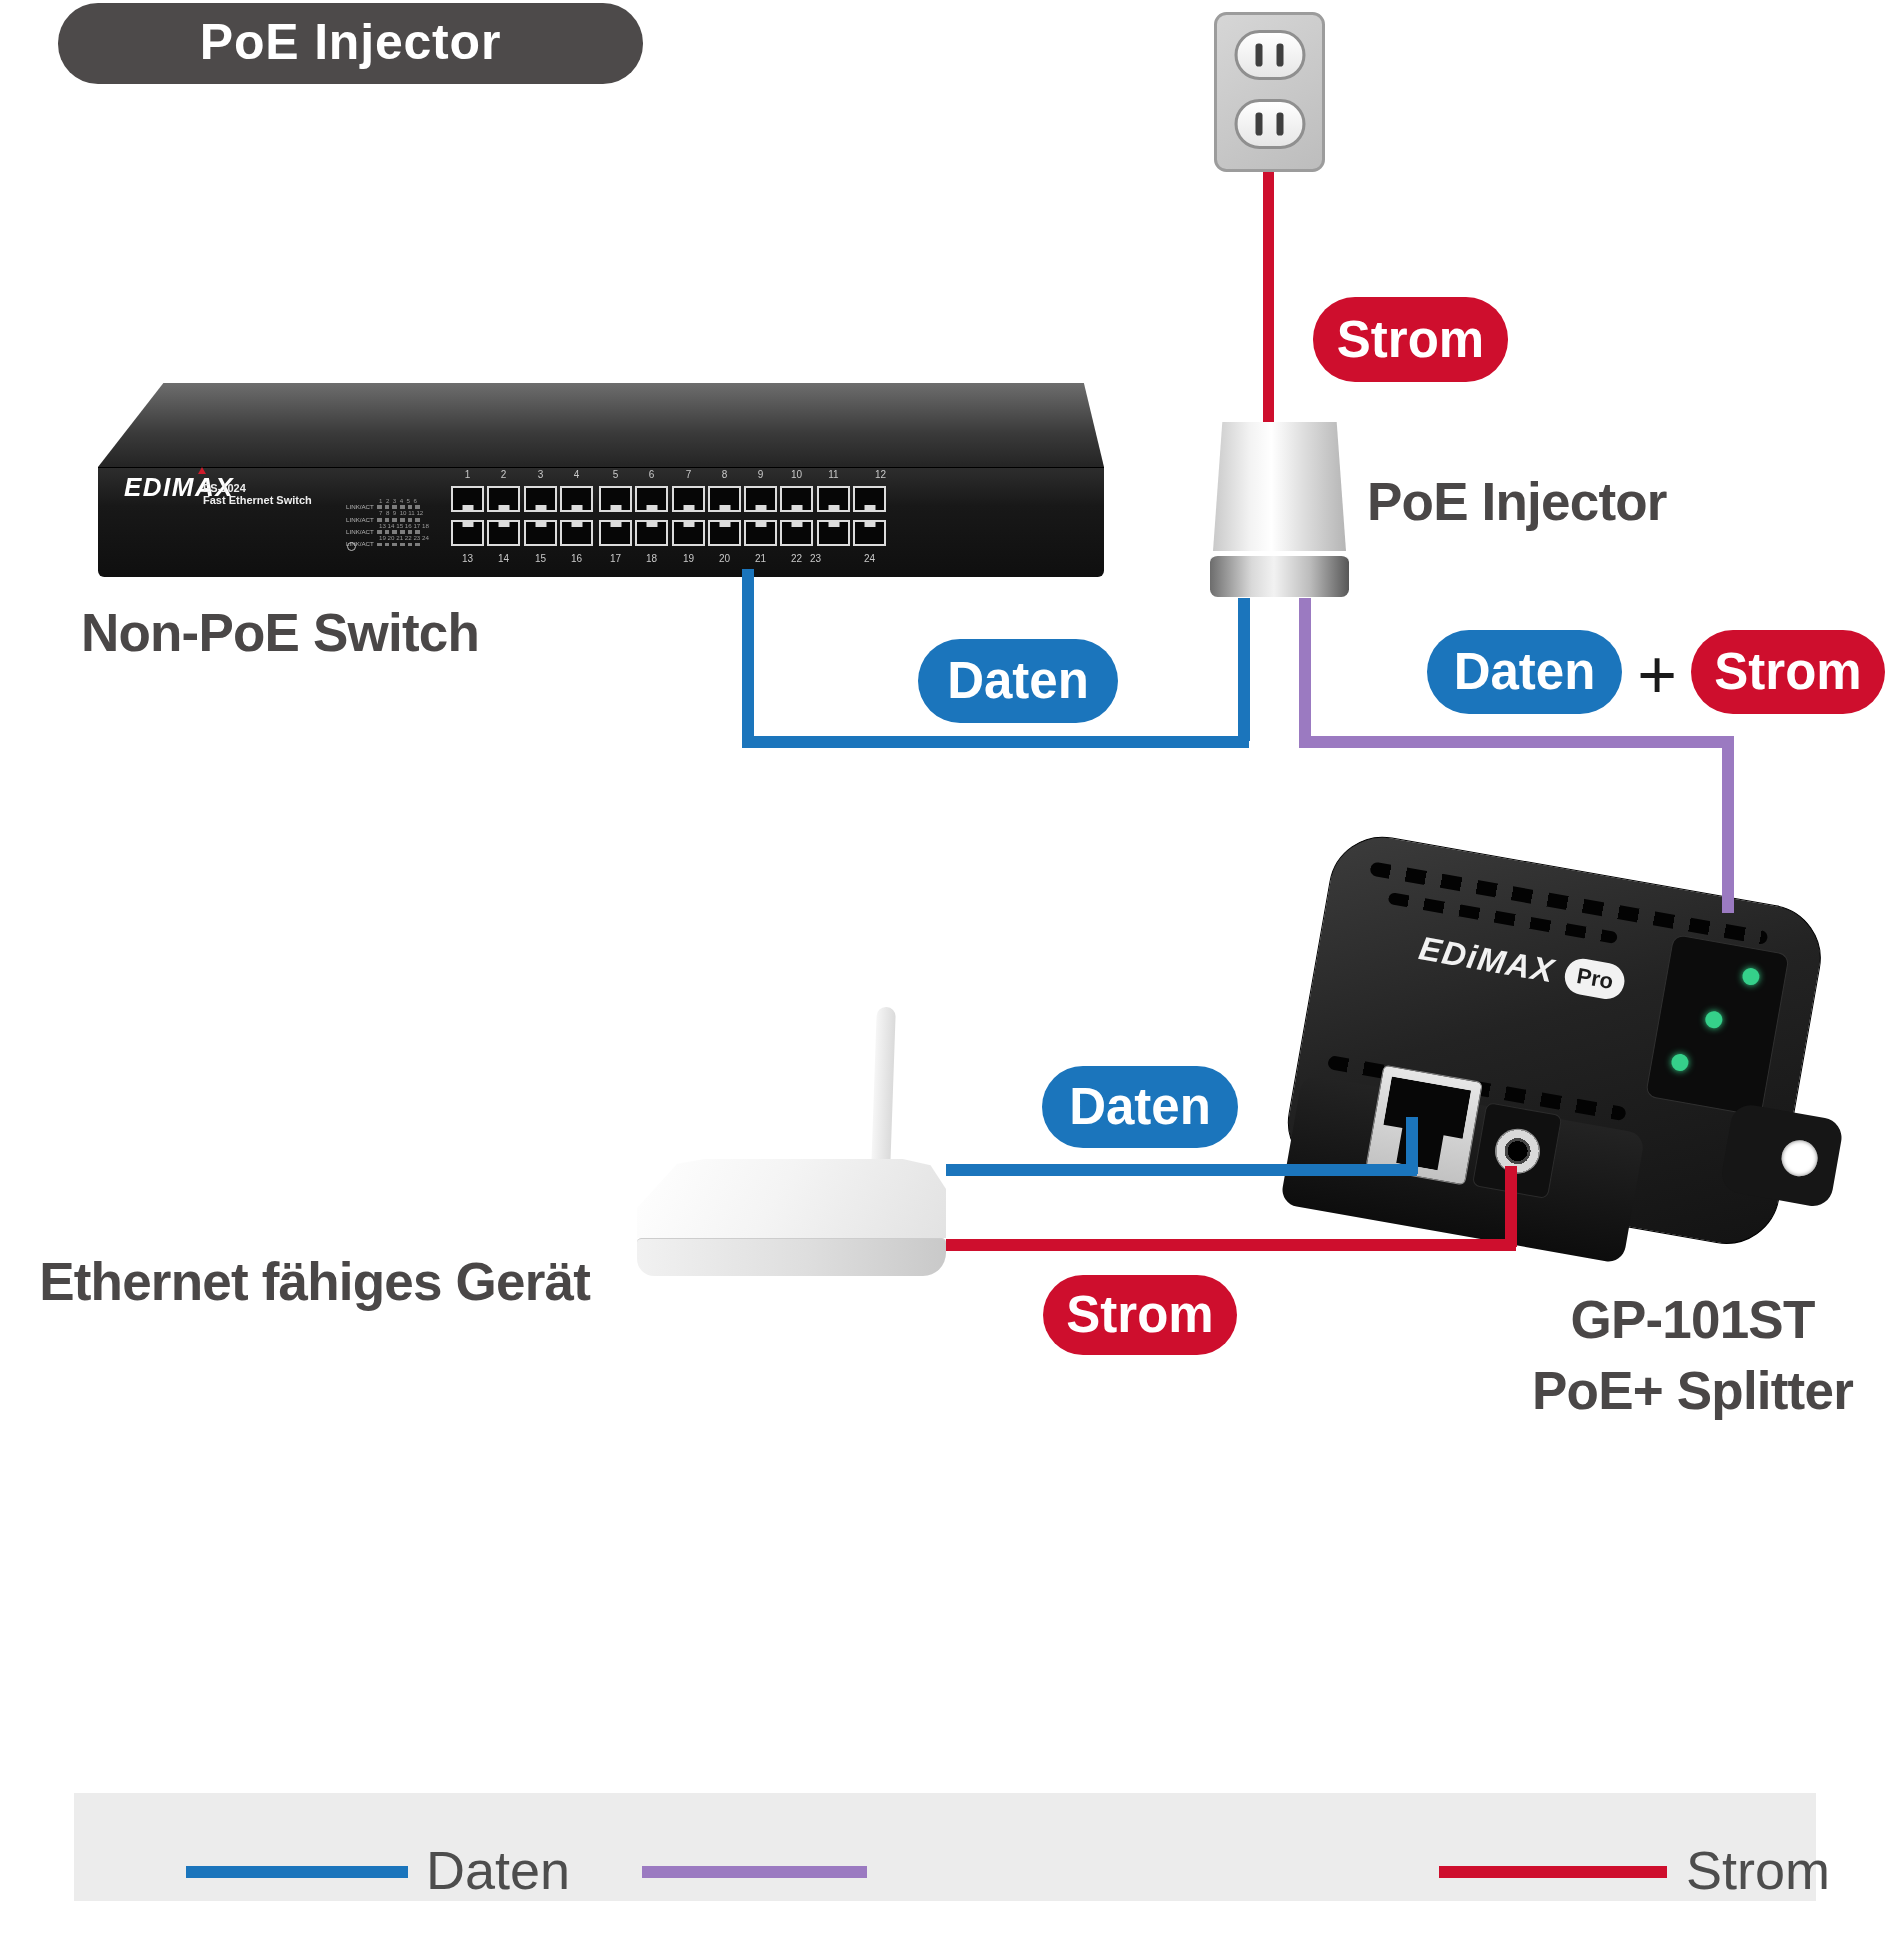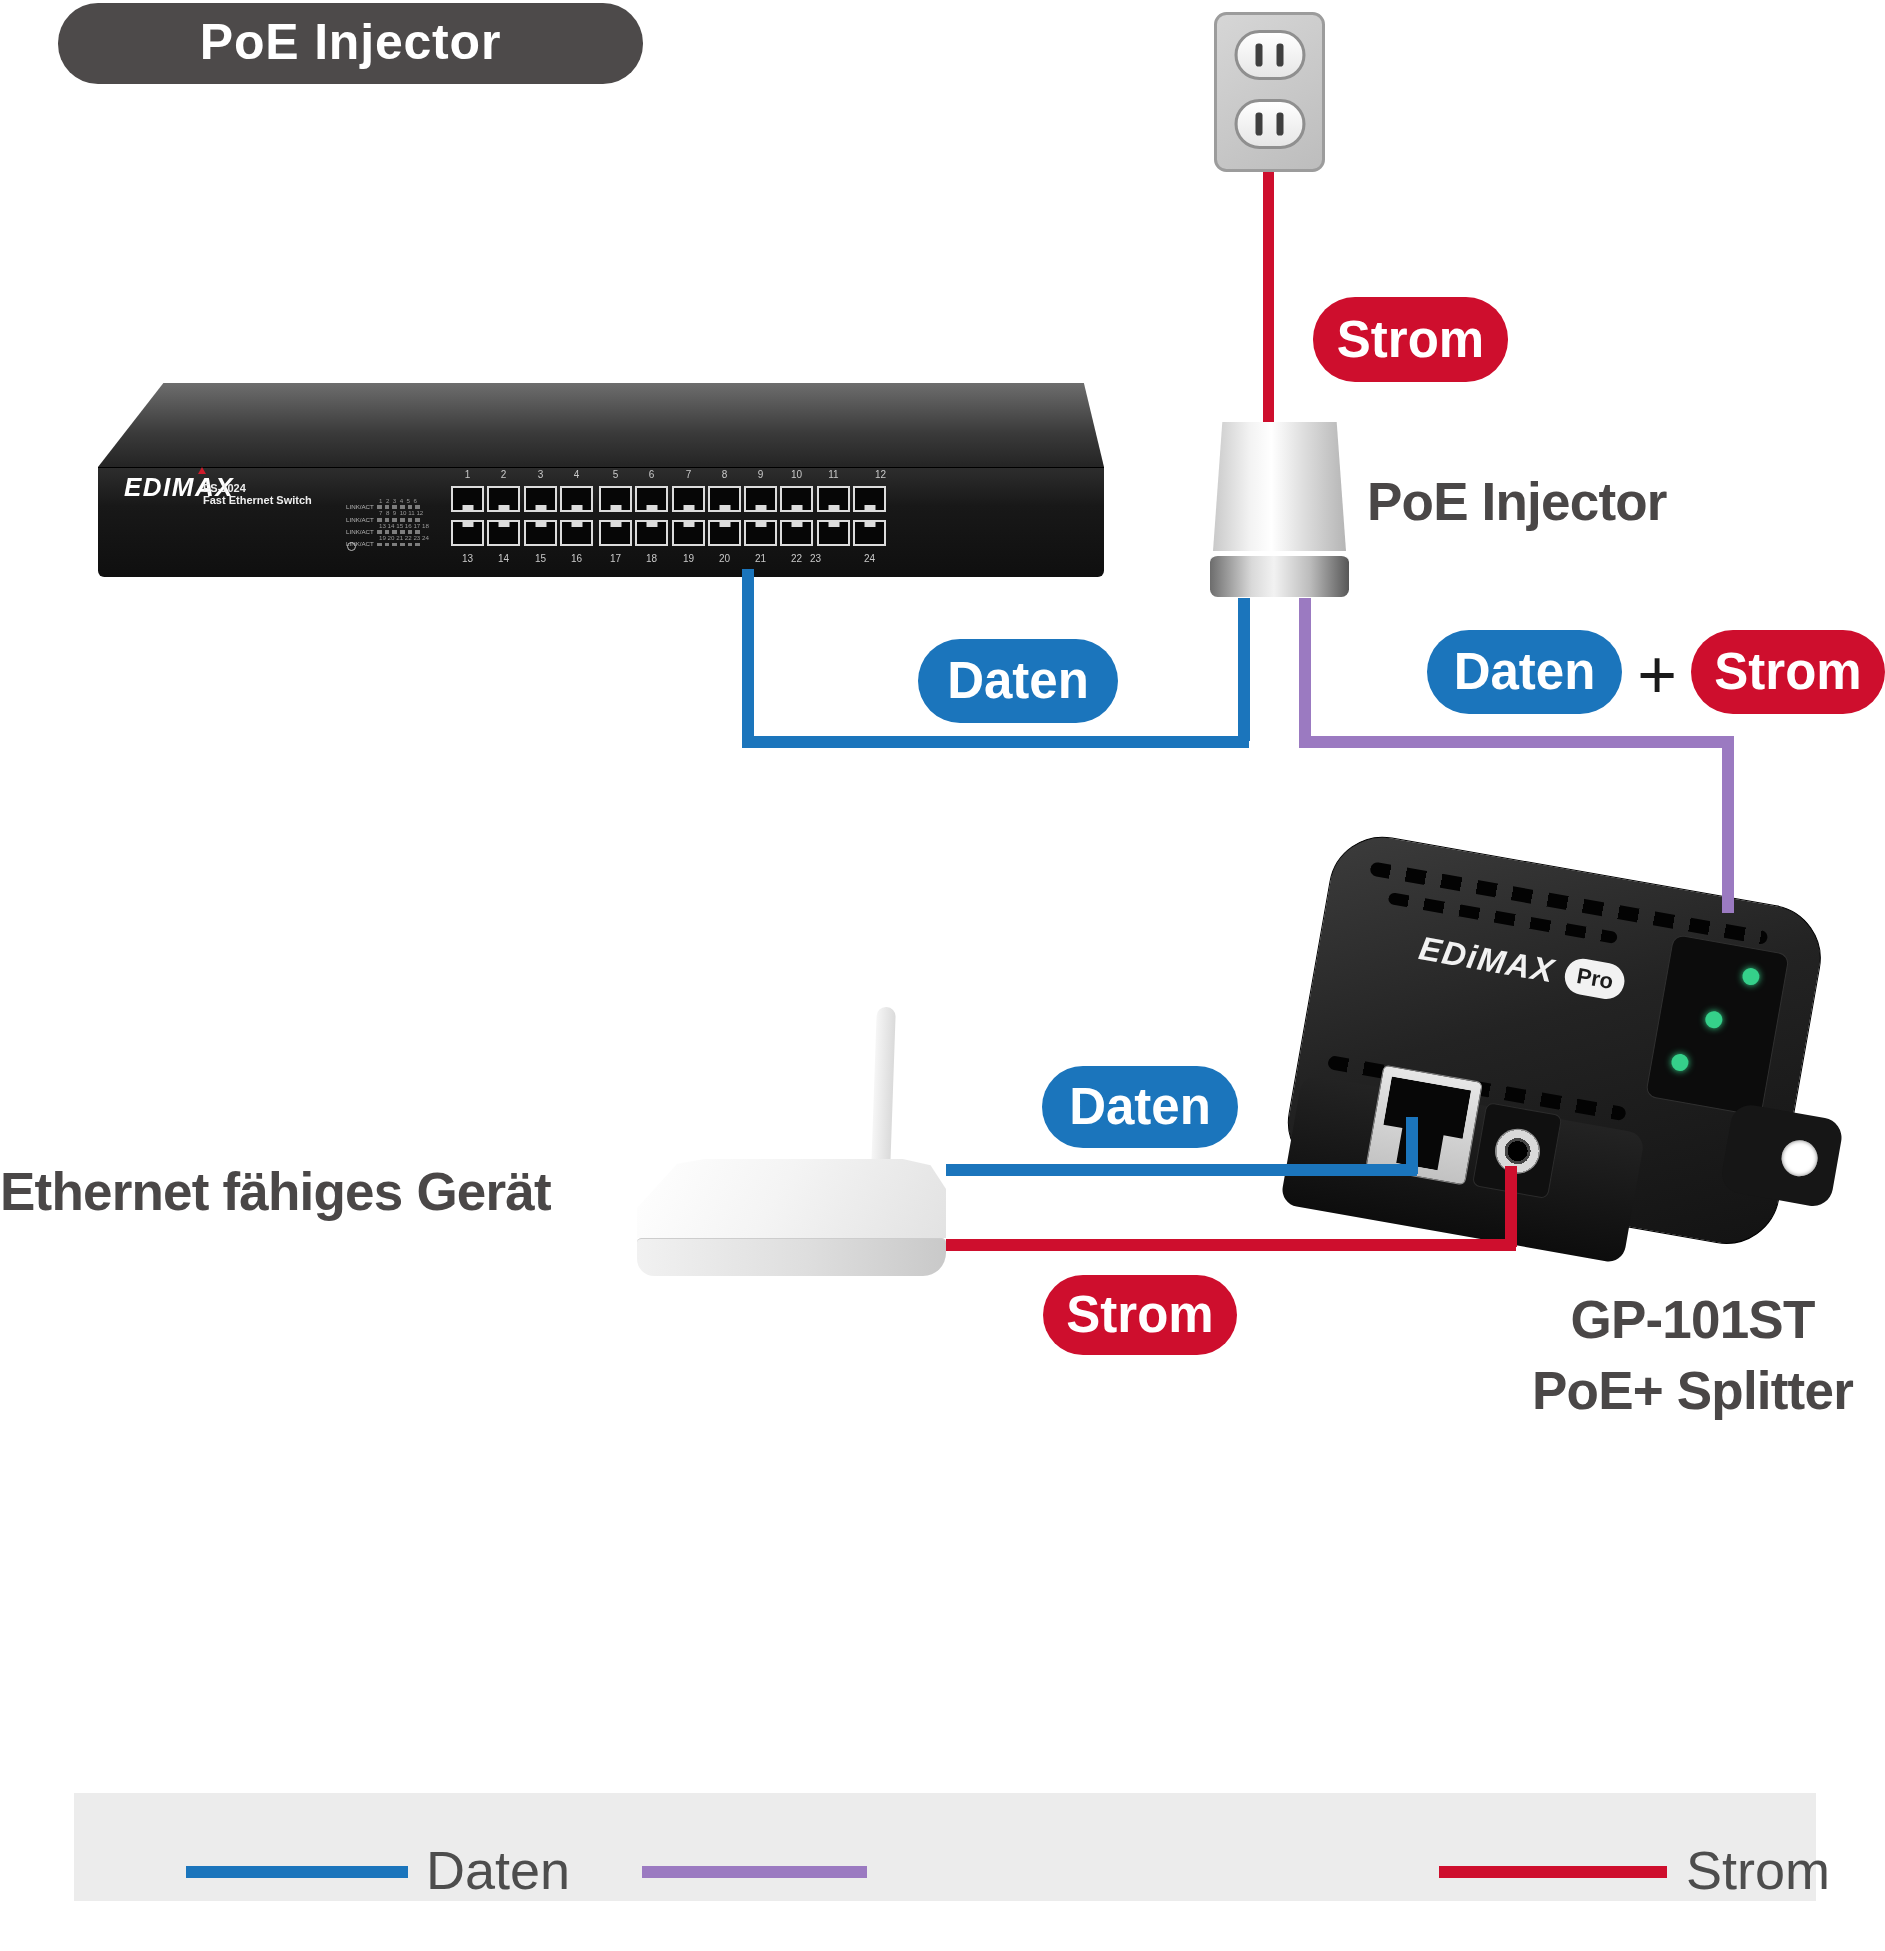--- a/index.html
+++ b/index.html
@@ -174,26 +174,27 @@
       <span class="pnum" style="left: 329px; top: 84px;">22</span>
       <span class="pnum" style="left: 366px; top: 0px;">11</span>
       <div class="port" style="left: 366px; top: 17px;"></div>
       <div class="port pb" style="left: 366px; top: 51px;"></div>
       <span class="pnum" style="left: 348px; top: 84px;">23</span>
       <span class="pnum" style="left: 402px; top: 0px; text-align: right;">12</span>
       <div class="port" style="left: 402px; top: 17px;"></div>
       <div class="port pb" style="left: 402px; top: 51px;"></div>
       <span class="pnum" style="left: 402px; top: 84px;">24</span>
     </div>
+  <div class="abs biglabel" style="left:81px;top:602px;">Non-PoE Switch</div>
 
   <div class="abs ap-ant"></div>
   <div class="abs ap-body"></div>
   <div class="abs ap-base"></div>
 
-  <div class="abs biglabel" style="left:0;top:1161px;width:590px;text-align:left;">Ethernet fähiges Gerät</div>
+  <div class="abs biglabel" style="left:0;top:1251px;width:590px;text-align:right;">Ethernet fähiges Gerät</div>
 
   <div class="abs splitter">
     <div class="sp-top"></div>
     <div class="vent" style="left:54px;top:58px;width:403px;"></div>
     <div class="vent" style="left:77px;top:85px;width:232px;height:12.4px;"></div>
     <div class="vent" style="left:46px;top:256px;width:302px;"></div>
     <div class="vent-v" style="left:457px;top:116px;height:108px;"></div>
     <div class="sp-logo">
       <span class="brand">EDiMAX</span>
       <span class="badge">Pro</span>

